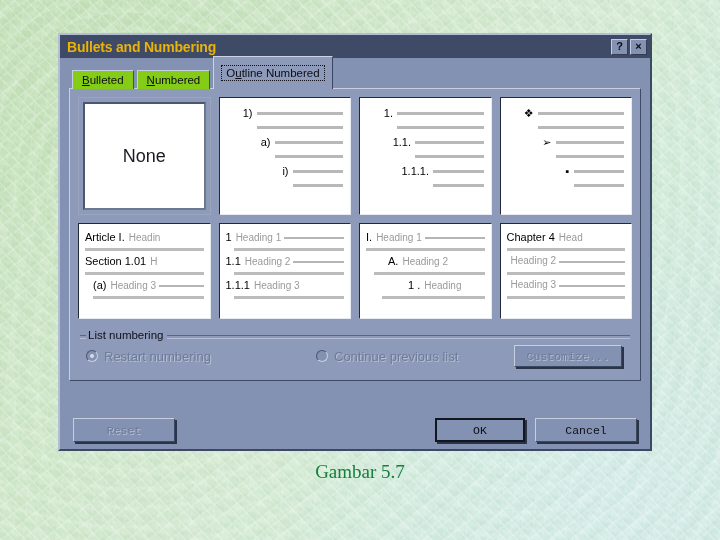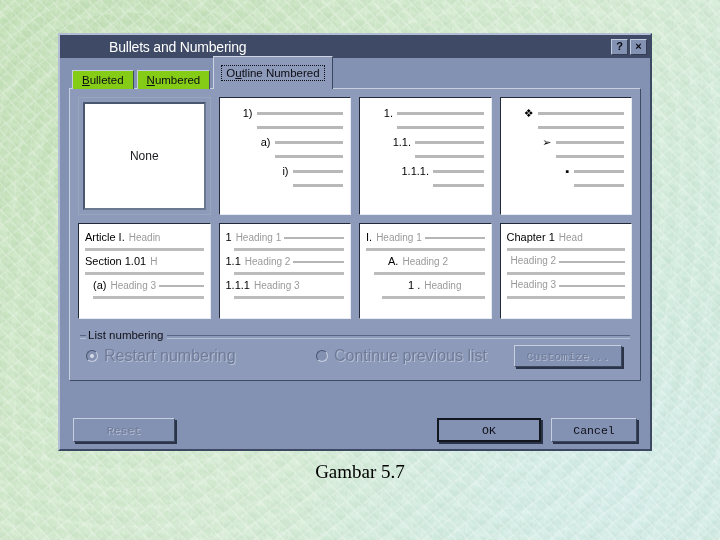--- a/index.html
+++ b/index.html
@@ -68,27 +68,26 @@
   }
   .titlebar {
     height: 23px;
     background: #3f4a66;
     display: flex;
     align-items: center;
     padding: 0 3px 0 7px;
     box-sizing: border-box;
   }
   .title-text {
-    color: #ffffff;
+    color: #eab308;
     font-size: 14px;
-    font-weight: normal;
+    font-weight: bold;
     letter-spacing: -0.2px;
     flex: 1;
     white-space: nowrap;
-    margin-left: 42px;
   }
   .tb-btn {
     width: 17px;
     height: 16px;
     margin-left: 2px;
     background: #8391b2;
     border-top: 1px solid #c3cbde;
     border-left: 1px solid #c3cbde;
     border-right: 1px solid #343d52;
     border-bottom: 1px solid #343d52;
@@ -185,21 +184,21 @@
   .none-inner {
     flex: 1;
     background: #ffffff;
     border-top: 2px solid #4b566f;
     border-left: 2px solid #4b566f;
     border-right: 2px solid #6c7790;
     border-bottom: 2px solid #6c7790;
     display: flex;
     align-items: center;
     justify-content: center;
-    font-size: 12px;
+    font-size: 18px;
     color: #1a1a22;
   }
 
   
   .prow {
     display: flex;
     align-items: center;
     height: 12px;
     margin-bottom: 2px;
   }
@@ -315,21 +314,21 @@
   }
   .radio.checked::after {
     content: "";
     position: absolute;
     left: 3px; top: 3px;
     width: 4px; height: 4px;
     border-radius: 50%;
     background: #d6dcea;
   }
   .radio-label {
-    font-size: 16px;
+    font-size: 13px;
     color: #6f7b98;
     text-shadow: 1px 1px 0 #b6bfd4;
   }
   .btn {
     background: #8391b2;
     border-top: 1px solid #c6cee0;
     border-left: 1px solid #c6cee0;
     border-right: 1px solid #3c4760;
     border-bottom: 1px solid #3c4760;
     box-shadow: 2px 2px 0 0 #2b3348;
@@ -367,40 +366,40 @@
   #reset-button {
     width: 102px;
     height: 24px;
   }
   .footer-right {
     margin-left: auto;
     display: flex;
     gap: 10px;
   }
   #ok-button {
-    width: 104px;
+    width: 90px;
     height: 24px;
     border: 2px solid #12161f;
     box-shadow: 2px 2px 0 0 #2b3348;
   }
   #cancel-button {
-    width: 86px;
+    width: 102px;
     height: 24px;
   }
 
   
   #caption {
     position: absolute;
     left: 0;
     top: 461px;
     width: 720px;
     text-align: center;
     font-family: "Liberation Serif", serif;
     font-size: 19px;
-    color: #000000;
+    color: #15803d;
   }
 </style>
 </head>
 <body>
 
 <div id="slide-bg"></div>
 <div id="slide-grain"></div>
 <div id="slide-grain2"></div>
 
 <div id="dialog">
@@ -556,21 +555,21 @@
         <div class="hsep i1"></div>
         <div class="hrow r7i2">
           <span class="hnum">1 .</span>
           <span class="htxt">Heading</span>
         </div>
         <div class="hsep i2"></div>
       </div>
 
       <div class="cell row2">
         <div class="hrow">
-          <span class="hnum">Chapter 1</span>
+          <span class="hnum">Chapter 4</span>
           <span class="htxt">Head</span>
         </div>
         <div class="hsep"></div>
         <div class="hrow">
           <span class="htxt">Heading 2</span>
           <span class="htail"></span>
         </div>
         <div class="hsep"></div>
         <div class="hrow">
           <span class="htxt">Heading 3</span>

